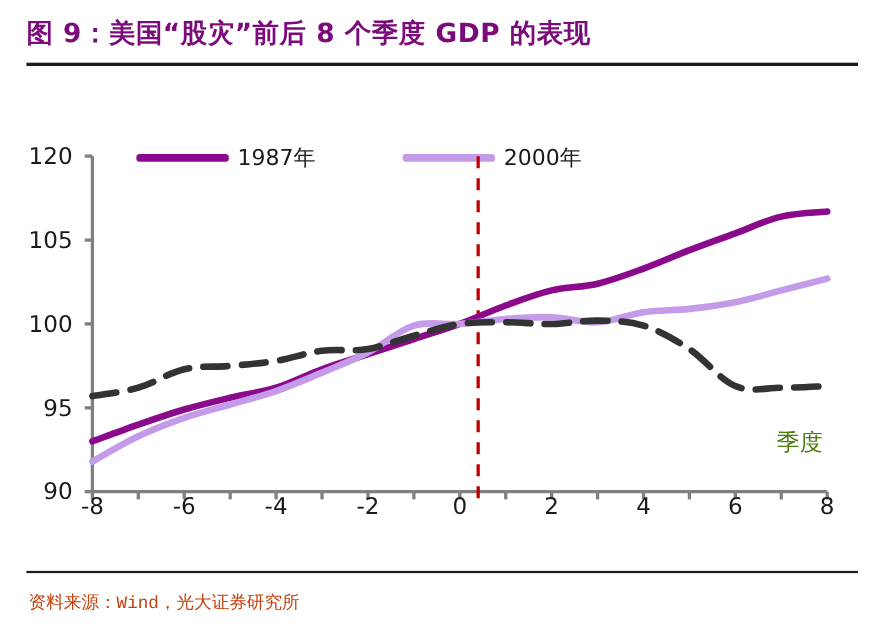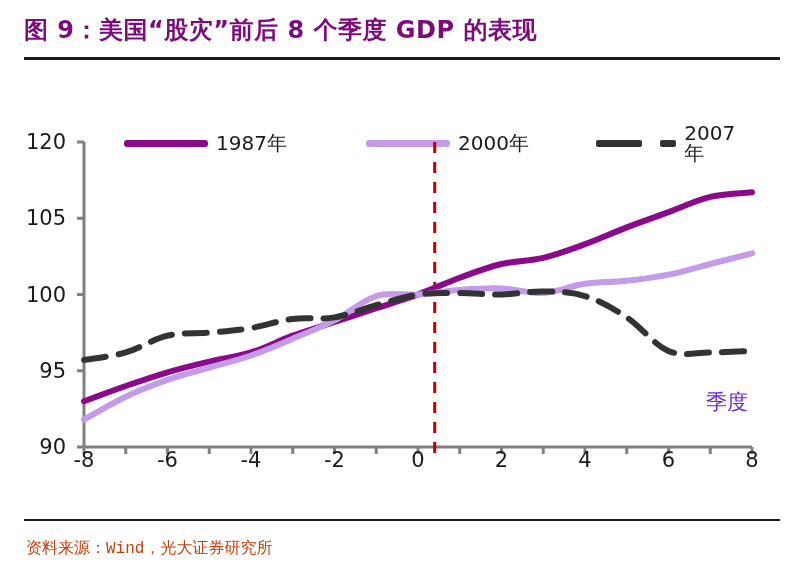--- a/index.html
+++ b/index.html
@@ -66,47 +66,40 @@
   }
   .xlabels{position:absolute;left:0;top:318px;width:804px;height:40px;}
   .xlabel{
     position:absolute;transform:translateX(-50%);
     font-family:"DejaVu Sans","Liberation Sans",sans-serif;
     font-size:21px;color:#1a1a1a;
   }
   .axis-title{
     position:absolute;left:706px;top:258px;
     font-family:"DejaVu Sans","Liberation Sans",sans-serif;
-    font-size:21px;color:#6d28d9;
+    font-size:21px;color:#4d7c0f;
   }
   svg.chart{position:absolute;left:0;top:0;}
 </style>
 </head>
 <body>
 
 <div class="page">
 
   <div class="fig-title">图 9：美国“股灾”前后 8 个季度 GDP 的表现</div>
   <div class="rule-top"></div>
 
   <div class="legend">
     <div class="legend-item i0">
       <span class="swatch" style="background:#8B0A8B"></span>
       <span class="legend-label">1987年</span>
     </div>
     <div class="legend-item i1">
       <span class="swatch" style="background:#C49BE8"></span>
       <span class="legend-label">2000年</span>
-    </div>
-    <div class="legend-item i2">
-      <span class="swatch dashed">
-          <i class="a"></i>
-          <i class="b"></i>
-        </span>
-      <span class="legend-label">2007年</span>
     </div>
   </div>
 
   <div class="plot-wrap">
     <div class="ylabels">
         <div class="ylabel" style="top: 317px;">90</div>
         <div class="ylabel" style="top: 240.75px;">95</div>
         <div class="ylabel" style="top: 164.5px;">100</div>
         <div class="ylabel" style="top: 88.25px;">105</div>
         <div class="ylabel" style="top: 12px;">120</div>

